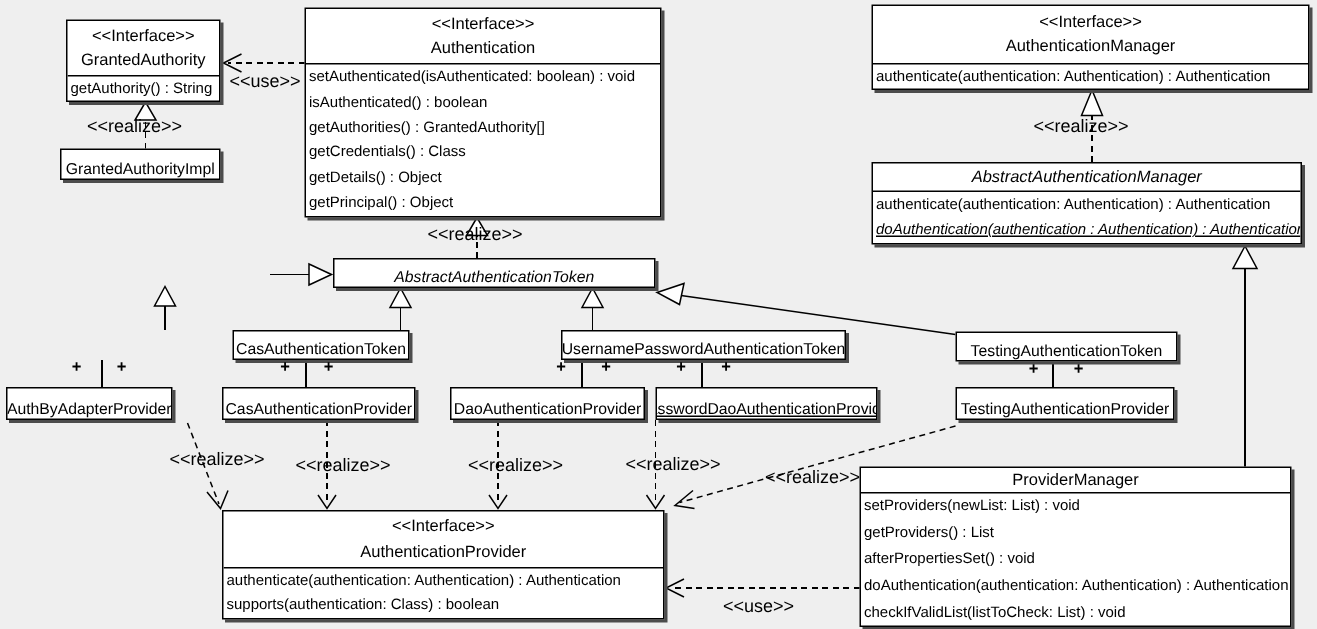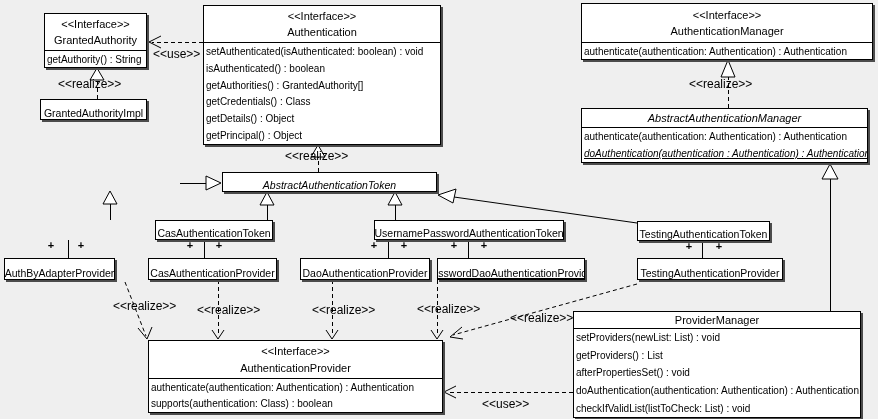--- a/index.html
+++ b/index.html
@@ -157,21 +157,21 @@
         <span class="cname">CasAuthenticationToken</span>
       </div>
   </div>
 
   <div class="uml-box simple" style="left:374px;top:220px;width:190px;height:20px;">
     <div class="center-one">
         <span class="cname">UsernamePasswordAuthenticationToken</span>
       </div>
   </div>
 
-  <div class="uml-box simple" style="left:637px;top:221px;width:133px;height:20px;">
+  <div class="uml-box simple" style="left:637px;top:221px;width:148px;height:20px;">
     <div class="center-one">
         <span class="cname">TestingAuthenticationToken</span>
       </div>
   </div>
 
   <div class="uml-box simple" style="left:4px;top:258px;width:111px;height:22px;">
     <div class="center-one">
         <span class="cname">AuthByAdapterProvider</span>
       </div>
   </div>

